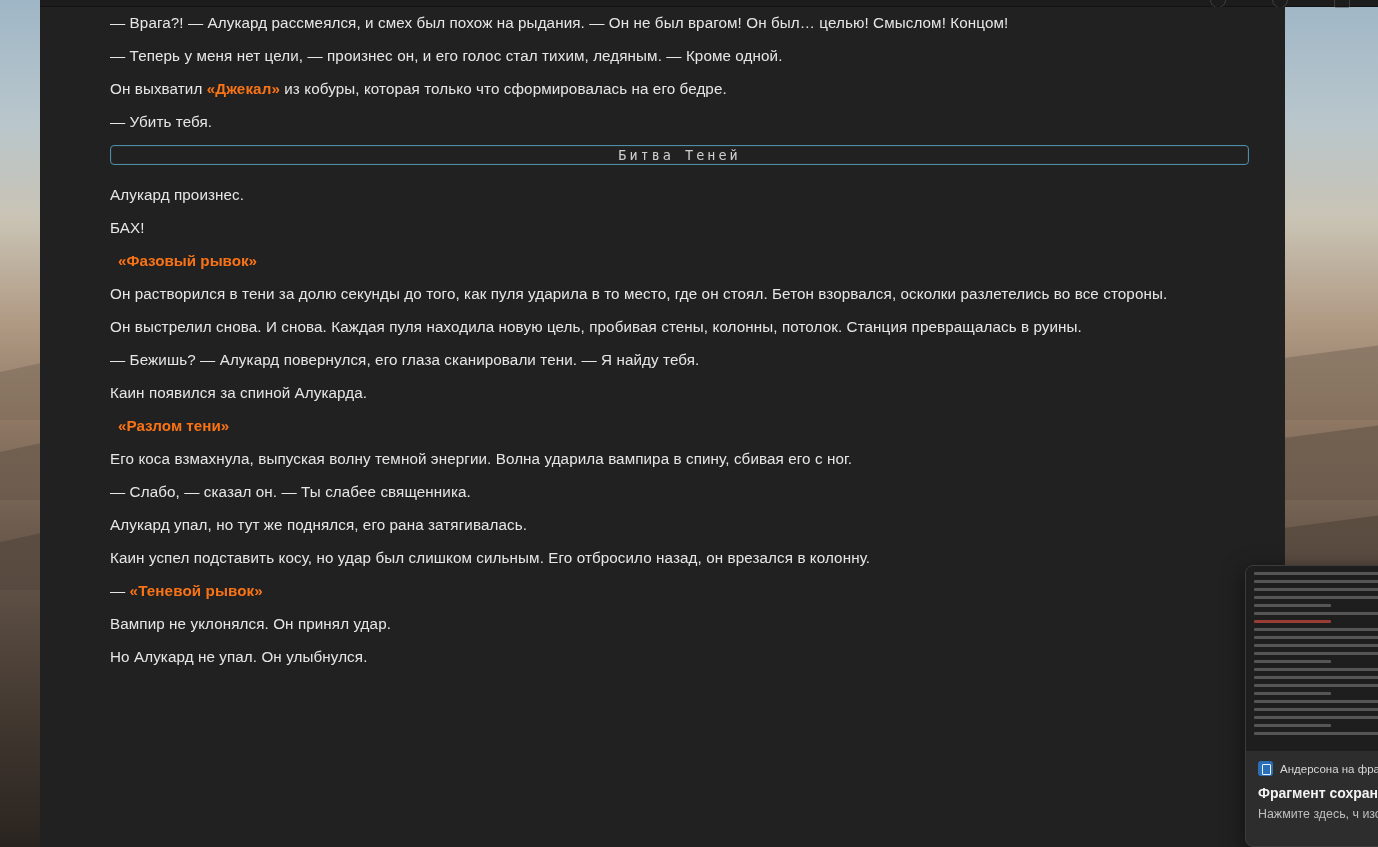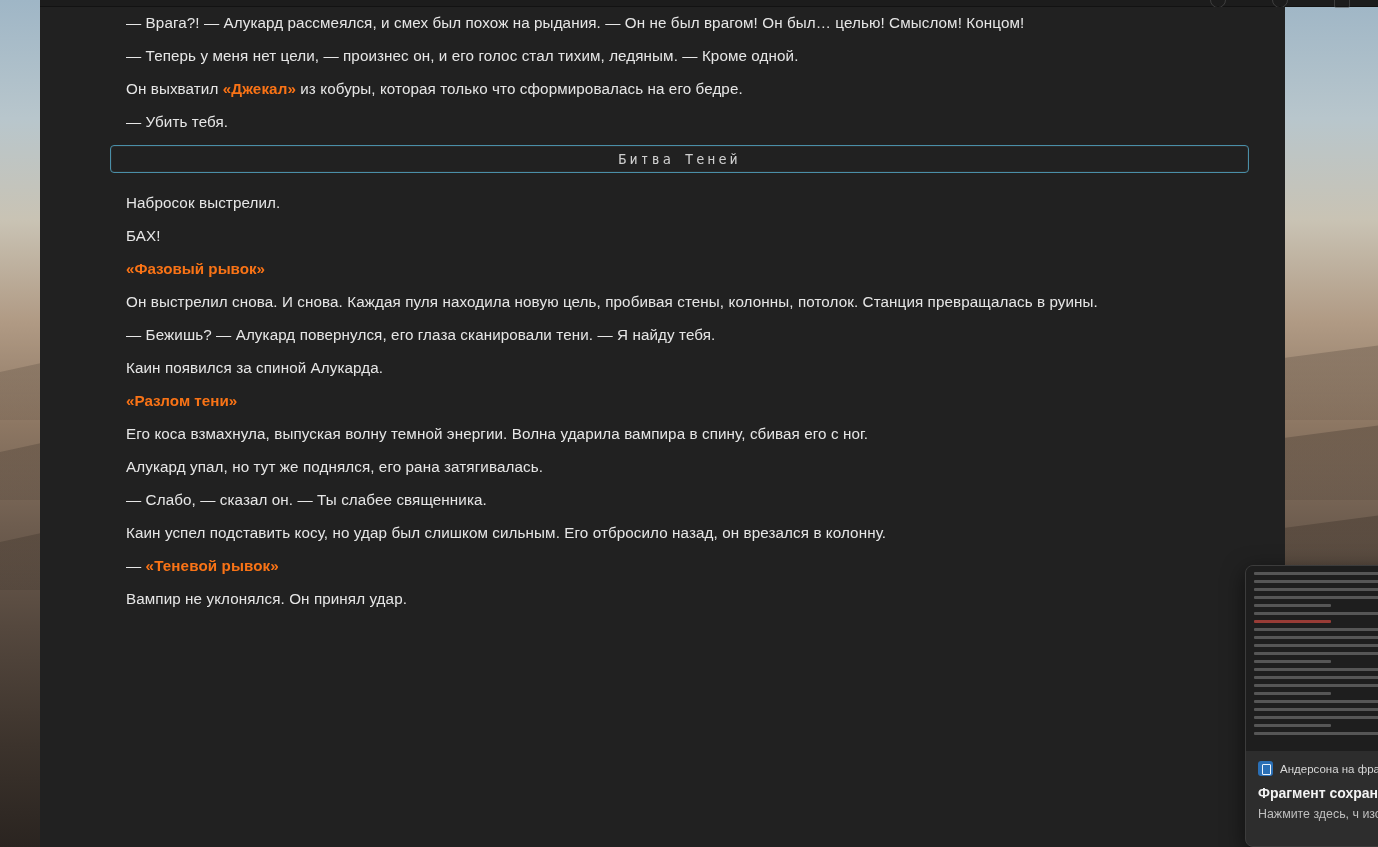--- a/index.html
+++ b/index.html
@@ -81,39 +81,39 @@
     color: #e4e4e4;
     overflow: hidden;
     padding: 0 36px 0 70px;
   }
   #reader-scroll {
     padding-top: 6px;
   }
   .p {
     font-size: 15.2px;
     line-height: 19px;
-    margin: 0 0 14px 16px;
+    margin: 0 0 14px 0;
     color: #e6e6e6;
     letter-spacing: .1px;
   }
   .skill {
     color: #f97316;
     font-weight: bold;
   }
   .skill-line {
     font-size: 15.2px;
     line-height: 19px;
-    margin: 0 0 14px 16px;
+    margin: 0 0 14px 8px;
     color: #e8453c;
     font-weight: bold;
   }
   .section-box {
     border: 1px solid #4a8fa8;
     border-radius: 4px;
-    height: 28px;
+    height: 20px;
     margin: 4px 0 20px 0;
     display: flex;
     align-items: center;
     justify-content: center;
     background: #212121;
     box-shadow: inset 0 0 0 1px #2a2a2a;
   }
   .section-box span {
     font-family: "DejaVu Sans Mono", monospace;
     font-size: 13.5px;
@@ -221,33 +221,35 @@
 
 <div id="reader">
   <div id="reader-scroll">
       <p class="p"><span>— Врага?! — Алукард рассмеялся, и смех был похож на рыдания. — Он не был врагом! Он был… целью! Смыслом! Концом!</span></p>
       <p class="p"><span>— Теперь у меня нет цели, — произнес он, и его голос стал тихим, ледяным. — Кроме одной.</span></p>
       <p class="p"><span>Он выхватил </span><span class="skill">«Джекал»</span><span> из кобуры, которая только что сформировалась на его бедре.</span></p>
       <p class="p"><span>— Убить тебя.</span></p>
       <div class="section-box">
         <span>Битва Теней</span>
       </div>
-      <p class="p"><span>Набросок выстрелил.</span></p>
+      <p class="p"><span>Алукард произнес.</span></p>
       <p class="p"><span>БАХ!</span></p>
       <p class="skill-line"><span class="skill">«Фазовый рывок»</span></p>
+      <p class="p"><span>Он растворился в тени за долю секунды до того, как пуля ударила в то место, где он стоял. Бетон взорвался, осколки разлетелись во все стороны.</span></p>
       <p class="p"><span>Он выстрелил снова. И снова. Каждая пуля находила новую цель, пробивая стены, колонны, потолок. Станция превращалась в руины.</span></p>
       <p class="p"><span>— Бежишь? — Алукард повернулся, его глаза сканировали тени. — Я найду тебя.</span></p>
       <p class="p"><span>Каин появился за спиной Алукарда.</span></p>
       <p class="skill-line"><span class="skill">«Разлом тени»</span></p>
       <p class="p"><span>Его коса взмахнула, выпуская волну темной энергии. Волна ударила вампира в спину, сбивая его с ног.</span></p>
+      <p class="p"><span>— Слабо, — сказал он. — Ты слабее священника.</span></p>
       <p class="p"><span>Алукард упал, но тут же поднялся, его рана затягивалась.</span></p>
-      <p class="p"><span>— Слабо, — сказал он. — Ты слабее священника.</span></p>
       <p class="p"><span>Каин успел подставить косу, но удар был слишком сильным. Его отбросило назад, он врезался в колонну.</span></p>
       <p class="p"><span>— </span><span class="skill">«Теневой рывок»</span></p>
       <p class="p"><span>Вампир не уклонялся. Он принял удар.</span></p>
+      <p class="p"><span>Но Алукард не упал. Он улыбнулся.</span></p>
     </div>
 </div>
 
 <div id="snip-popup">
   <div id="snip-thumb">
     <div class="tline long"></div>
     <div class="tline mid"></div>
     <div class="tline xlong"></div>
     <div class="tline long"></div>
     <div class="tline short"></div>

